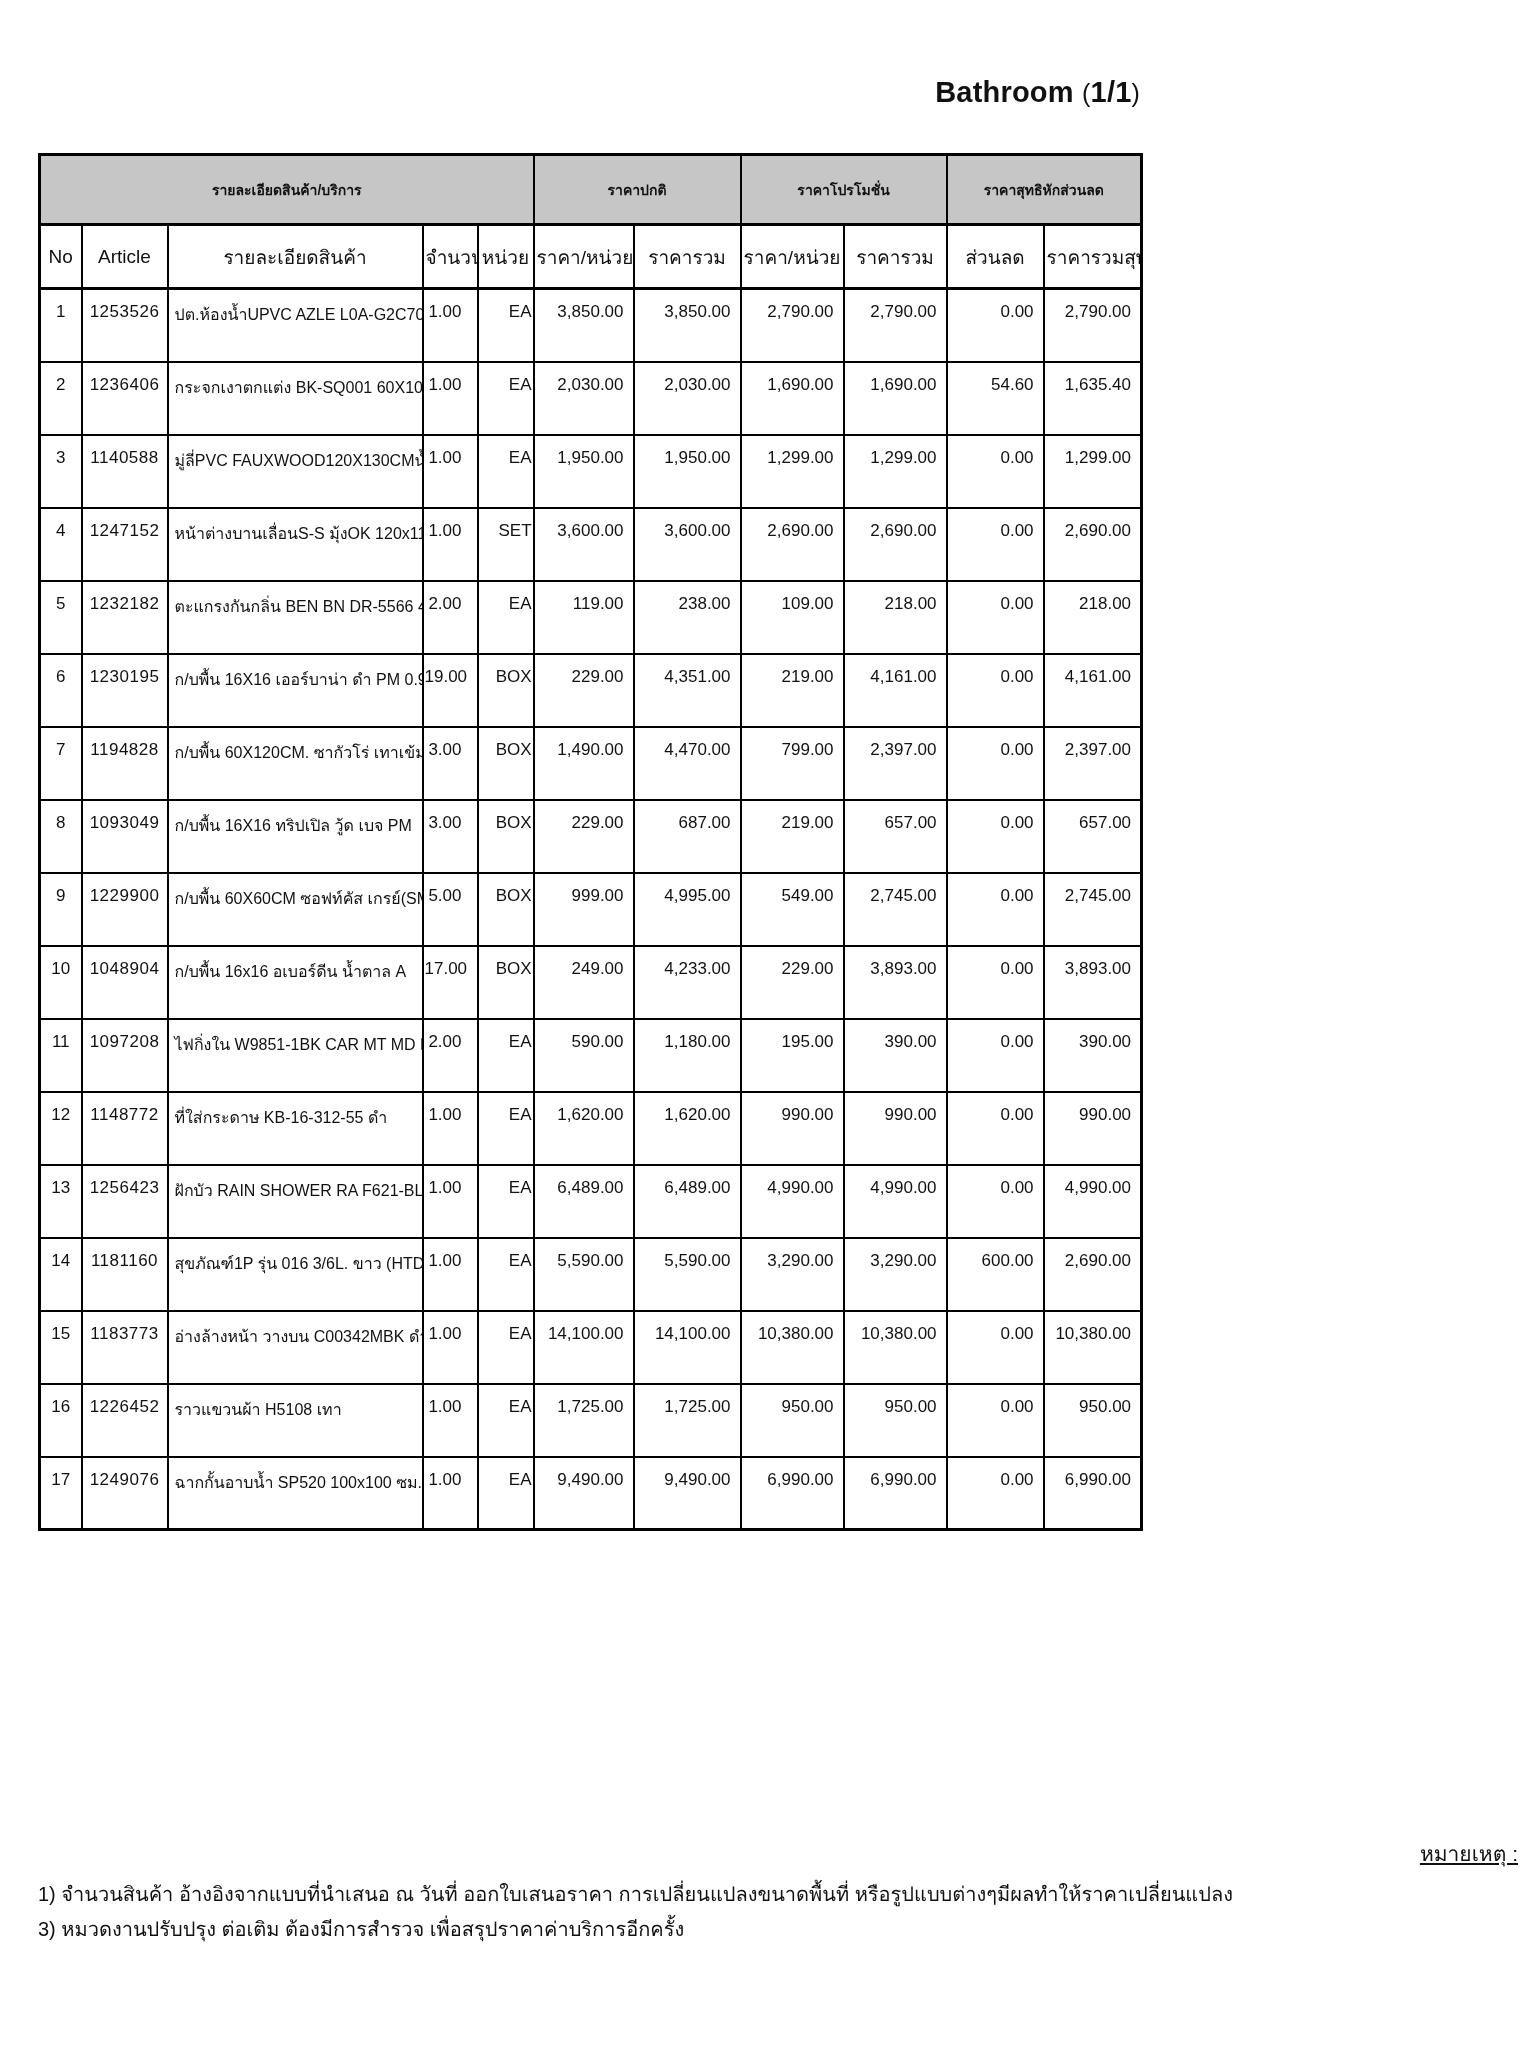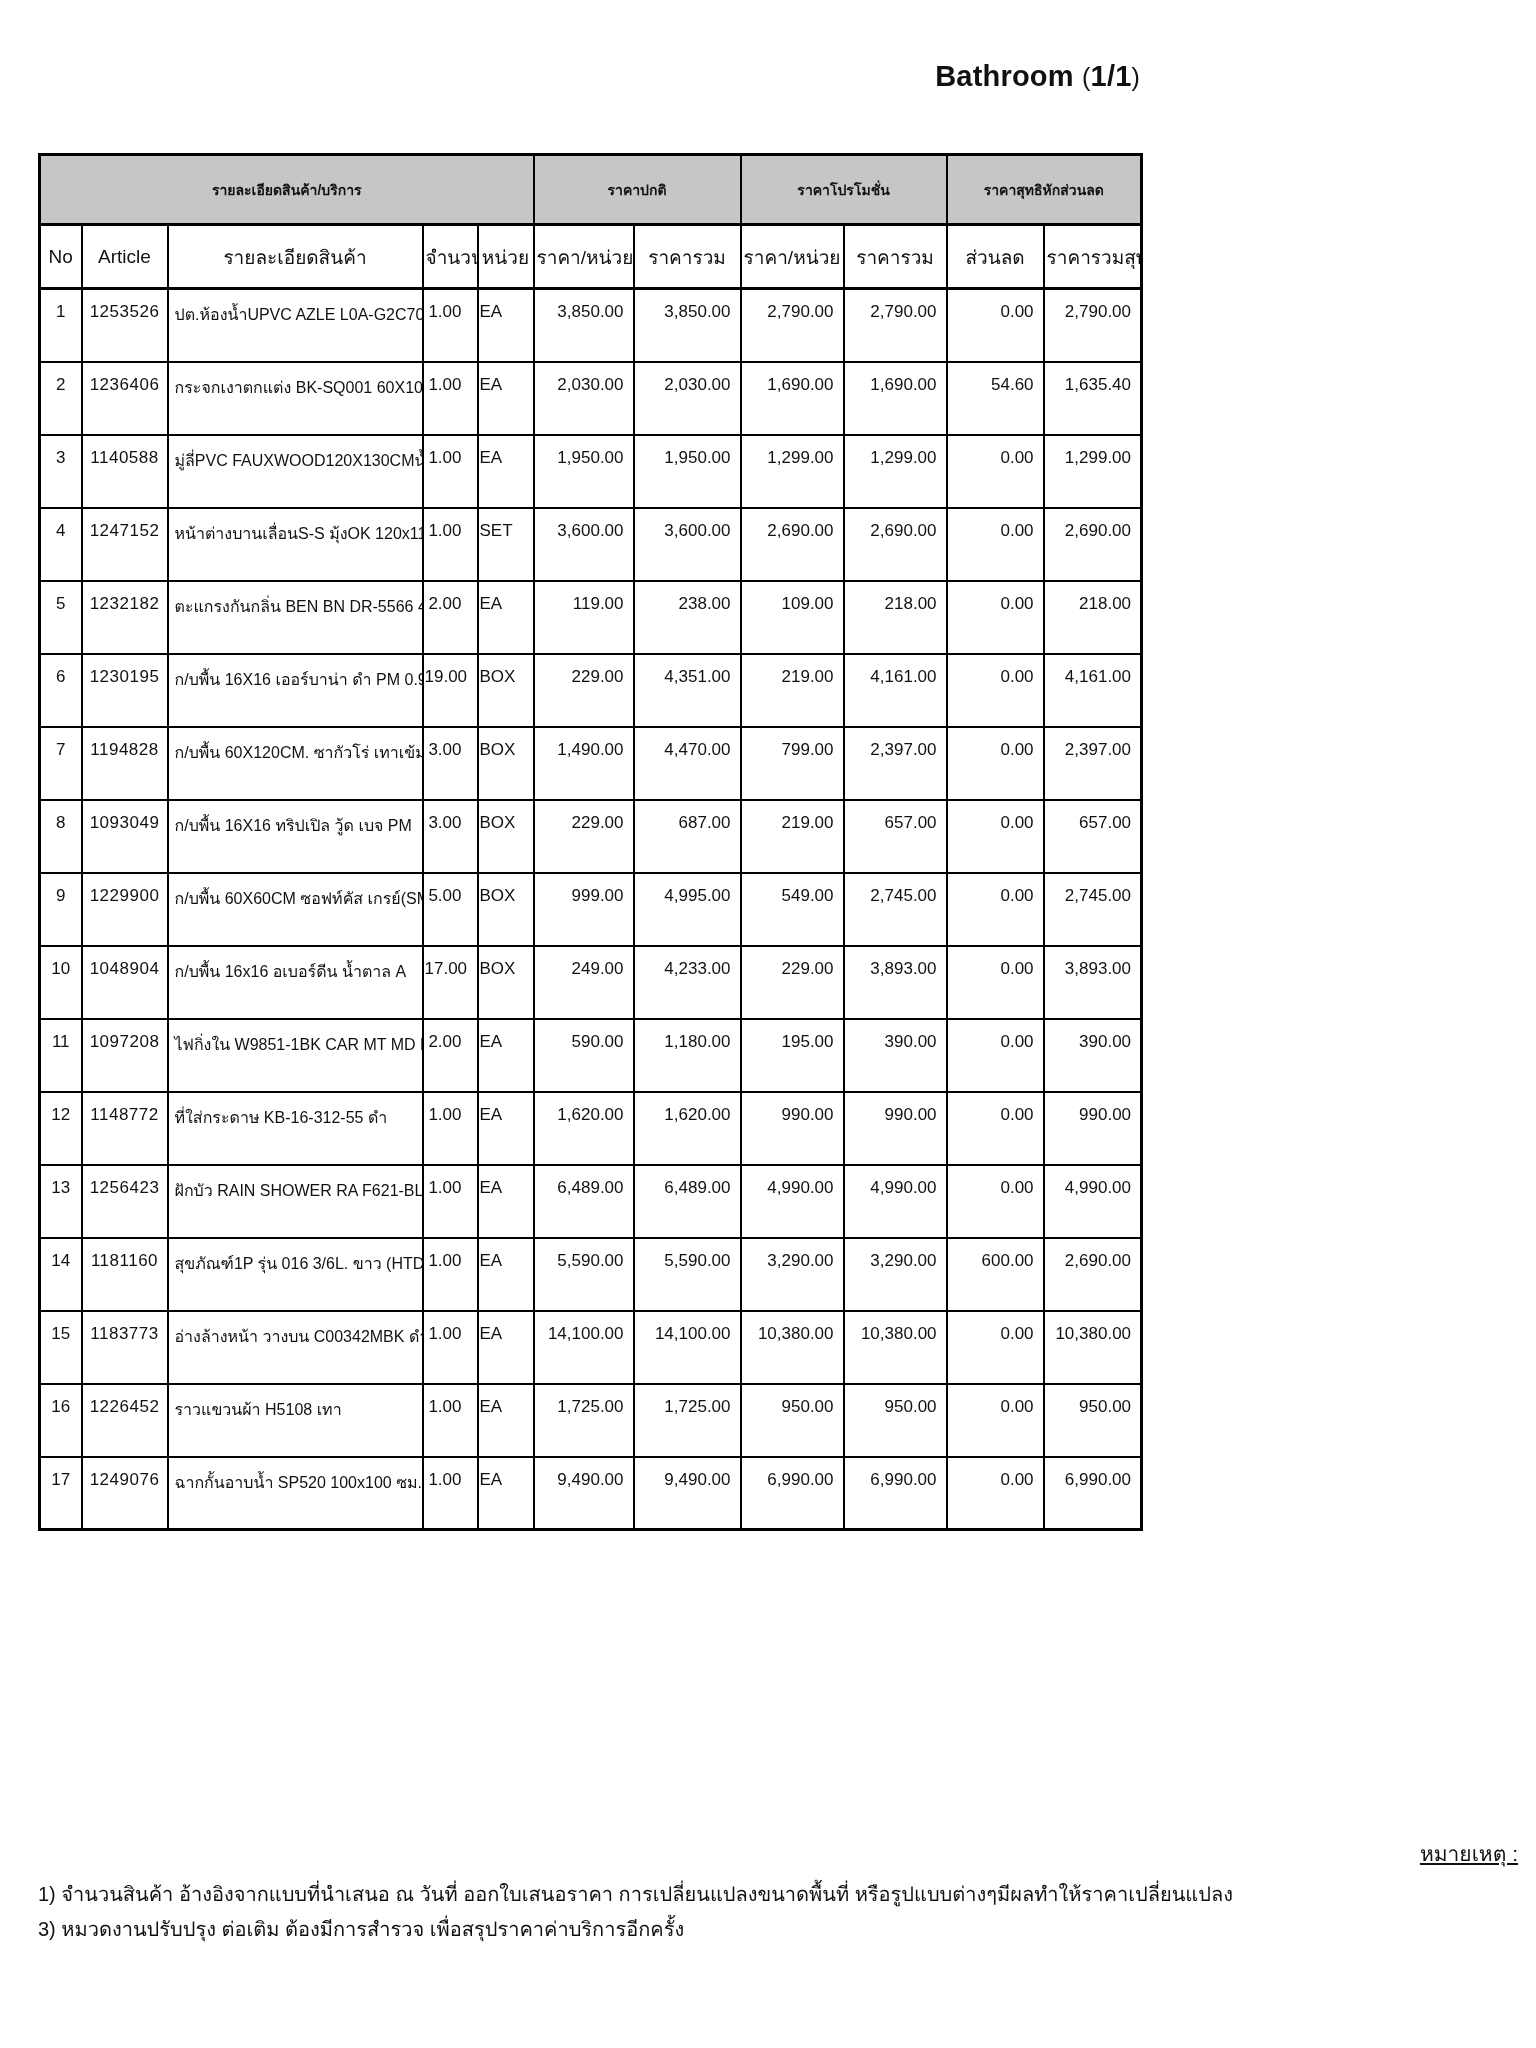--- a/index.html
+++ b/index.html
@@ -8,21 +8,21 @@
     width: 1536px; height: 2048px;
     background: #ffffff;
     position: relative;
     font-family: "Liberation Sans", sans-serif;
     color: #111;
   }
 
   
   .title {
     position: absolute;
-    top: 60px; right: 396px;
+    top: 76px; right: 396px;
     width: 760px;
     text-align: right;
     font-size: 29px;
     letter-spacing: 0.2px;
     white-space: nowrap;
   }
   .title .t-name, .title .t-num { font-weight: bold; }
   .title .t-paren { font-weight: normal; font-size: 25px; }
 
   
@@ -63,21 +63,21 @@
   tbody td {
     height: 73px;
     vertical-align: top;
     padding-top: 12px;
     font-size: 17px;
   }
   td.c0 { text-align: center; }
   td.c1 { text-align: center; letter-spacing: 0.5px; margin-top: 8px; }
   td.c2 { text-align: left; padding-left: 6px; padding-right: 2px; font-size: 16px; }
   td.c3 { text-align: right; padding-right: 15px; }
-  td.c4 { text-align: left; }
+  td.c4 { text-align: right; }
   td.c5, td.c6, td.c7, td.c8, td.c9, td.c10 { text-align: right; padding-right: 9px; }
 
   
   .notes {
     position: absolute;
     left: 38px; top: 1836px;
     width: 1480px;
     font-size: 20px;
     line-height: 35px;
   }

